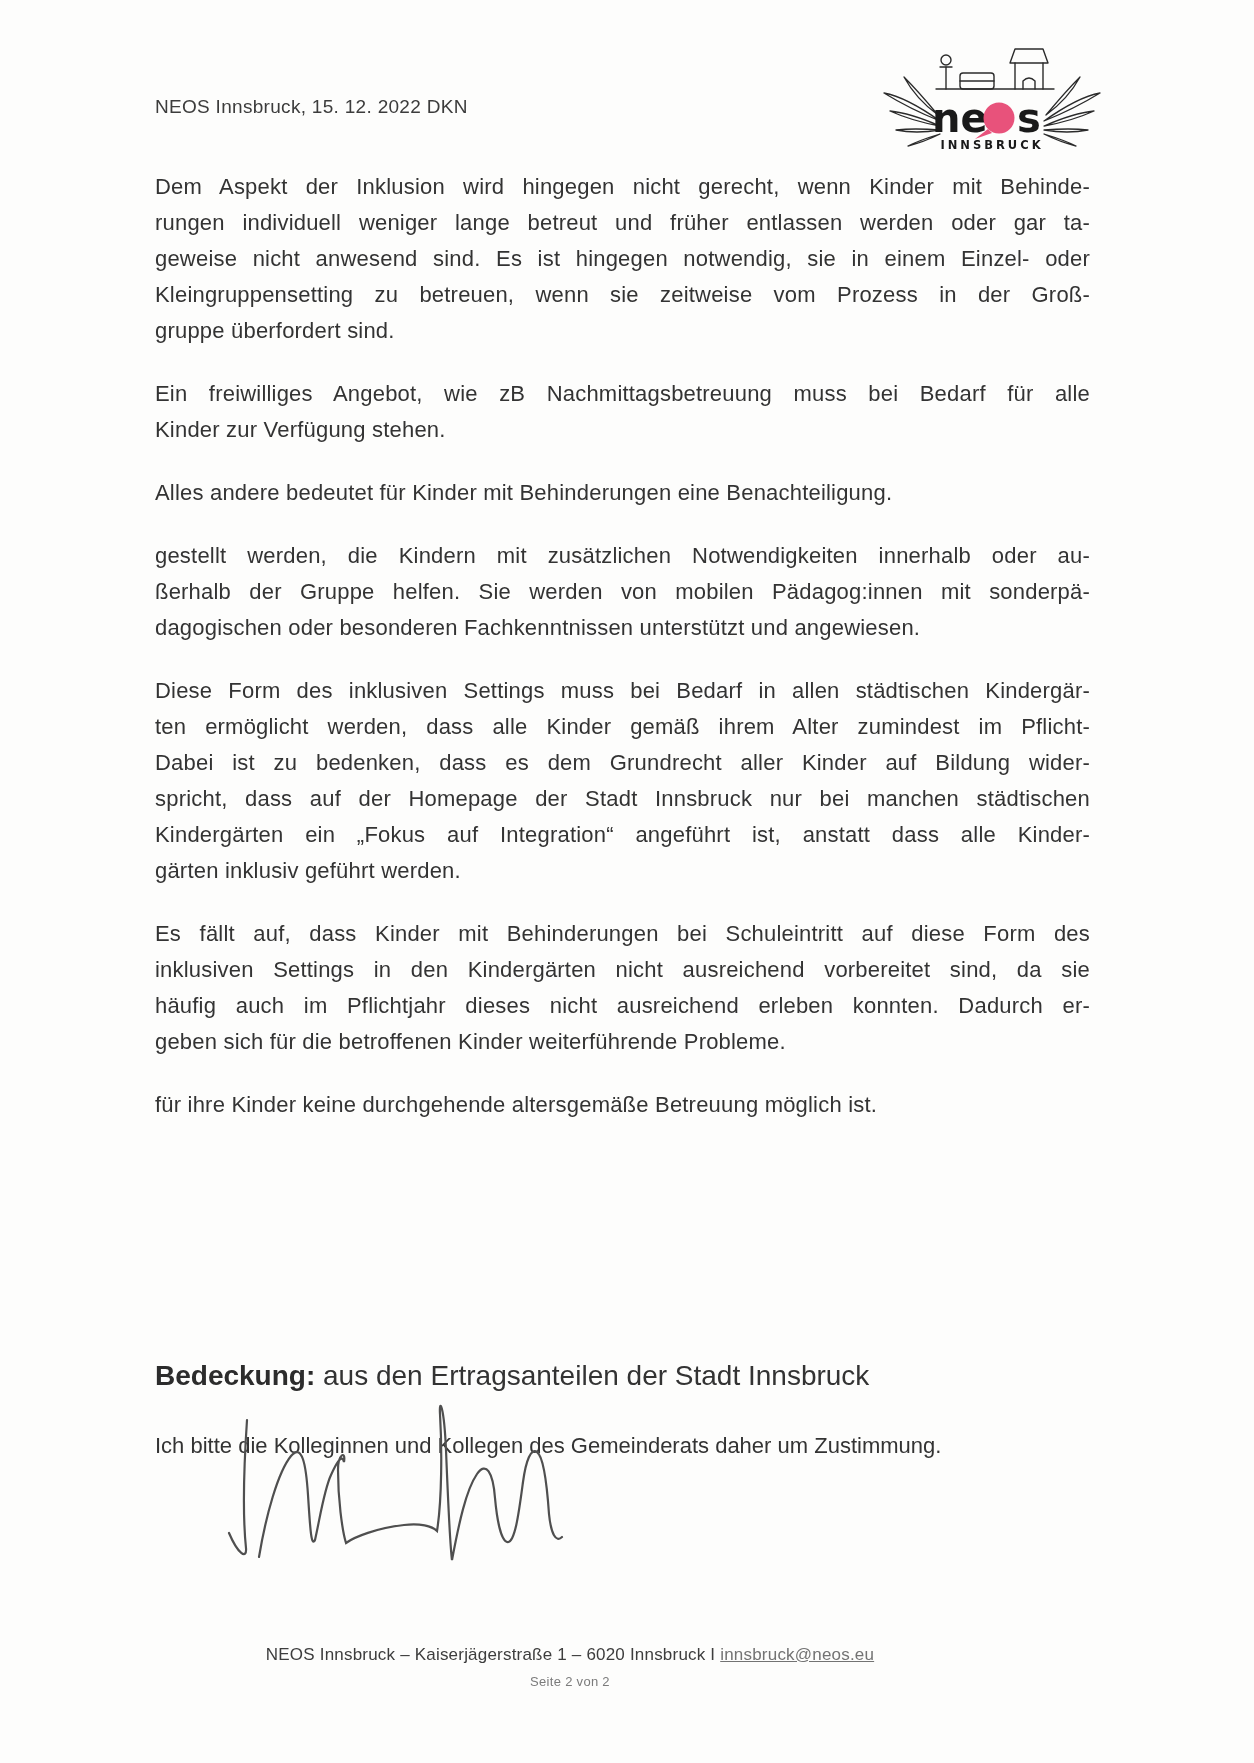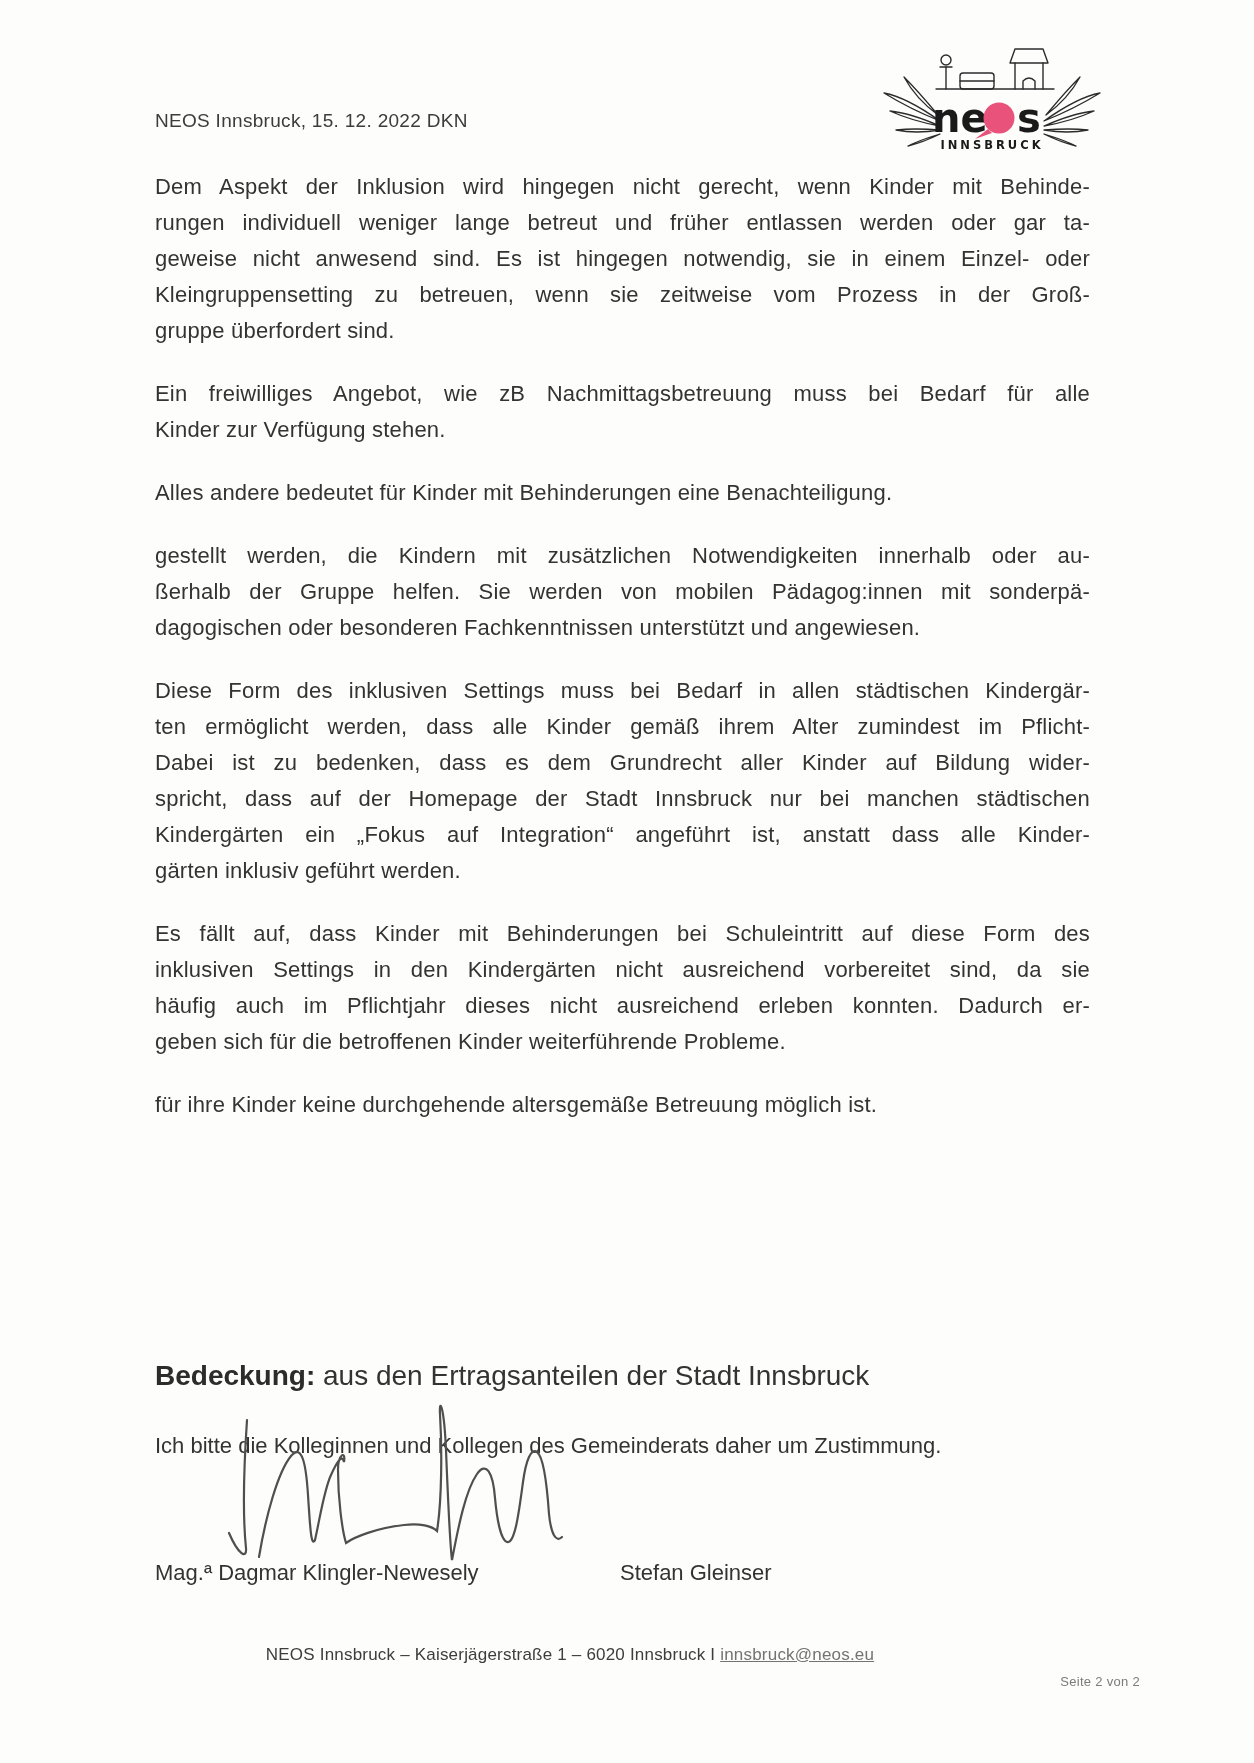--- a/index.html
+++ b/index.html
@@ -6,21 +6,21 @@
   .page{
     position:relative;
     width:1254px;height:1763px;
     margin:0 auto;
     background:#fdfdfc;
     overflow:hidden;
     font-family:"Liberation Sans", sans-serif;
     color:#353535;
   }
   .dateline{
-    position:absolute;left:155px;top:110px;
+    position:absolute;left:155px;top:96px;
     font-size:19px;letter-spacing:.3px;color:#3c3c3c;
   }
   .logo{position:absolute;left:876px;top:36px;width:232px;height:120px;}
   .logo svg{display:block;width:100%;height:100%;}
   .logo text{font-family:"DejaVu Sans","Liberation Sans",sans-serif;}
   .body-text{
     position:absolute;left:155px;top:169px;width:935px;
     font-size:22px;line-height:36px;letter-spacing:.2px;color:#333;
   }
   .para{margin:0 0 27px 0;}
@@ -40,21 +40,21 @@
   .names{position:absolute;left:155px;top:1560px;width:935px;font-size:22px;color:#333;}
   .name-left{display:inline-block;}
   .name-right{position:absolute;left:465px;top:0;}
   .footer{
     position:absolute;left:0;top:1645px;width:1140px;
     text-align:center;font-size:17px;color:#3d3d3d;letter-spacing:.2px;
   }
   .footer a{color:#737373;text-decoration:underline;}
   .page-num{
     position:absolute;left:0;top:1674px;width:1140px;
-    text-align:right;font-size:13px;color:#7b7b7b;letter-spacing:.3px;
+    text-align:center;font-size:13px;color:#7b7b7b;letter-spacing:.3px;
   }
 </style>
 </head>
 <body>
 
 <div class="page">
 
   <div class="dateline">NEOS Innsbruck, 15. 12. 2022 DKN</div>
 
   <div class="logo">
@@ -145,23 +145,19 @@
                C146,108 150,140 154,153 C162,147 185,138 212,135
                C228,133 240,136 245,141 C250,110 250,58 248,24
                C247,7 252,15 254,60 C256,110 258,155 260,170
                C267,133 274,100 285,84 C294,71 301,82 303,108
                C305,130 309,150 315,152 C323,154 327,122 331,92
                C334,70 339,58 345,62 C352,67 355,95 357,124
                C359,144 364,153 370,147"></path>
     </g>
   </svg>
 
-  <div class="names">
-    <span class="name-left">Mag.ª Dagmar Klingler-Newesely</span>
-    <span class="name-right">Stefan Gleinser</span>
-  </div>
 
   <div class="footer">
     <span>NEOS Innsbruck – Kaiserjägerstraße 1 – 6020 Innsbruck I </span><a href="#">innsbruck@neos.eu</a>
   </div>
   <div class="page-num">Seite 2 von 2</div>
 
 </div>
 
 </body></html>

